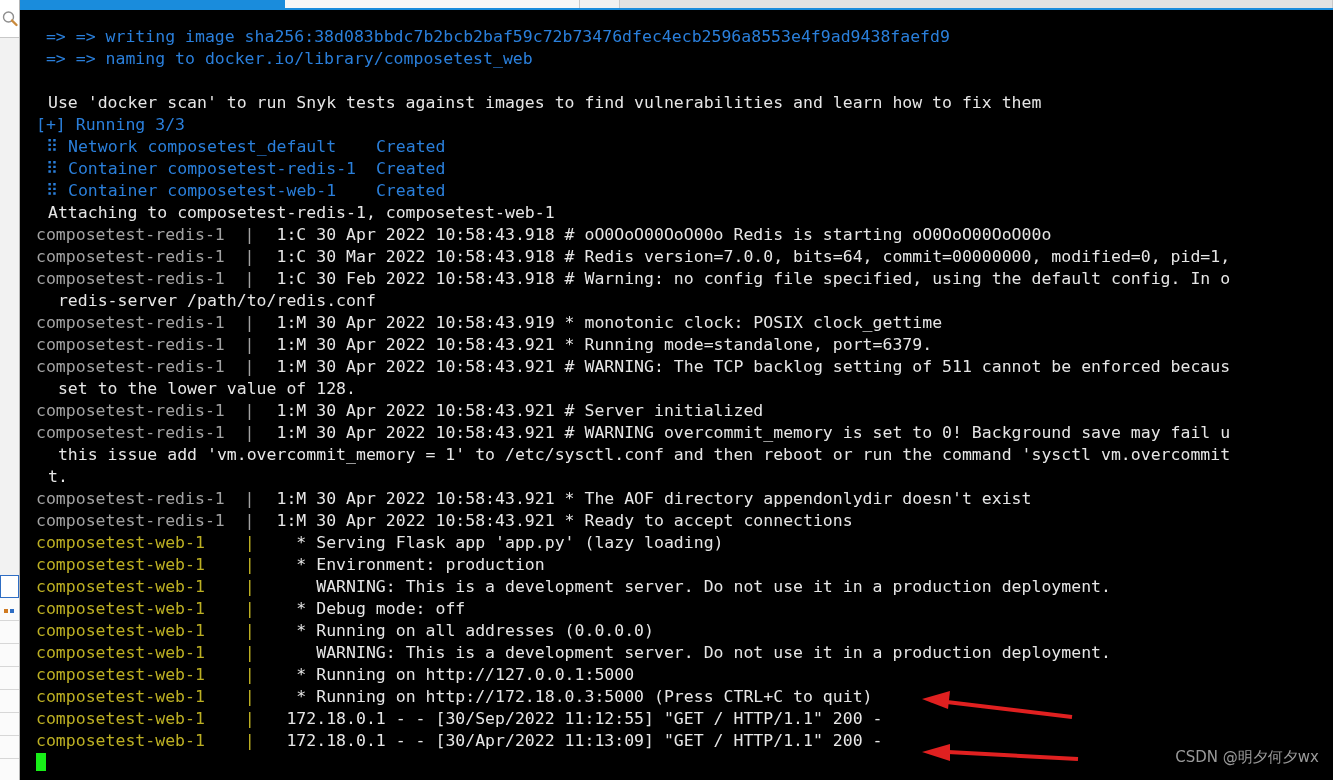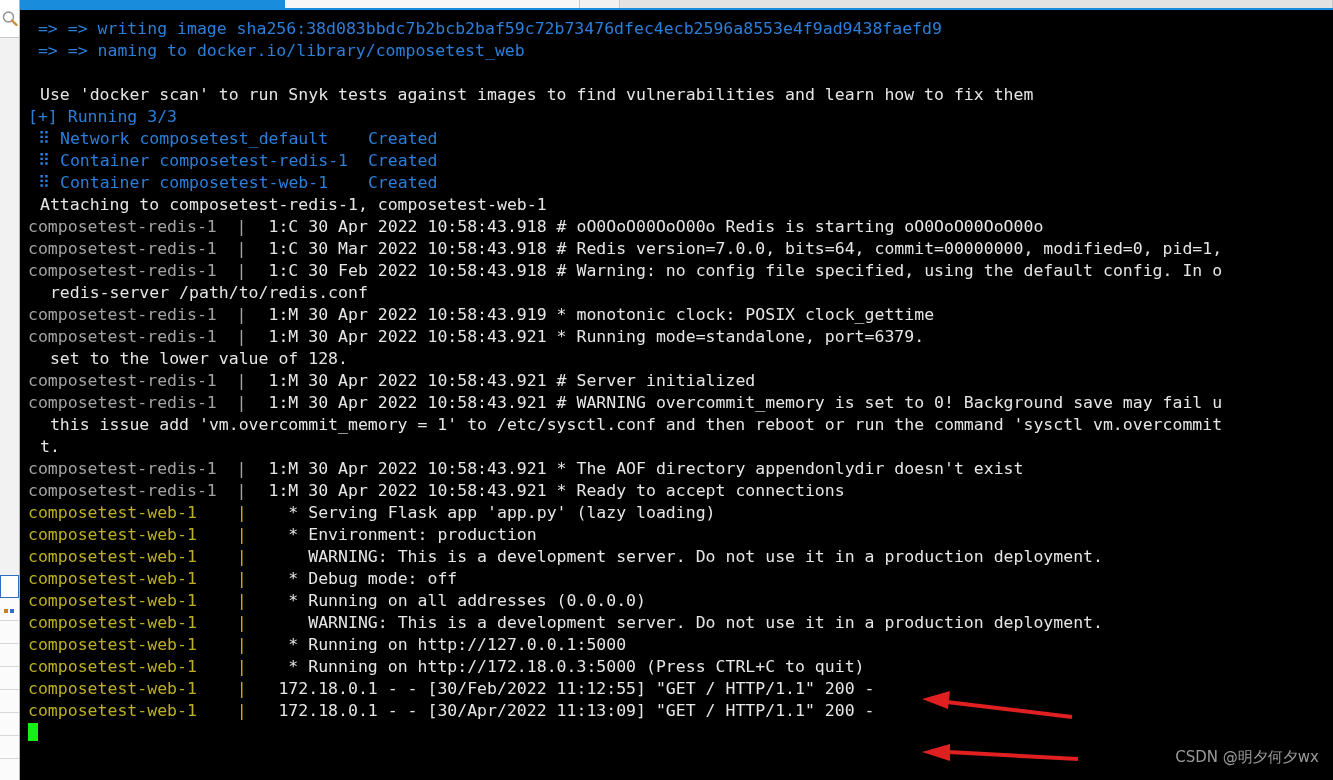--- a/index.html
+++ b/index.html
@@ -95,21 +95,21 @@
   }
 
   
   .terminal {
     position: absolute;
     left: 20px; top: 10px;
     width: 1313px;
     height: 770px;
     background: #000000;
     overflow: hidden;
-    padding: 4px;
+    padding: 12px;
     box-sizing: border-box;
   }
   .term-inner {
     padding: 4px 0 0 4px;
   }
   .line {
     height: 22px;
     line-height: 22px;
     font-size: 16.5px;
     font-family: "DejaVu Sans Mono", "Liberation Mono", monospace;
@@ -196,36 +196,37 @@
         <div class="line"><span class="c-blue"> ⠿ Network composetest_default    Created</span></div>
         <div class="line"><span class="c-blue"> ⠿ Container composetest-redis-1  Created</span></div>
         <div class="line"><span class="c-blue"> ⠿ Container composetest-web-1    Created</span></div>
         <div class="line"><span class="c-white">Attaching to composetest-redis-1, composetest-web-1</span></div>
         <div class="line"><span class="c-teal">composetest-redis-1</span><span class="c-teal">  | </span><span class="c-white">1:C 30 Apr 2022 10:58:43.918 # oO0OoO00OoO00o Redis is starting oO0OoO00OoO00o</span></div>
         <div class="line"><span class="c-teal">composetest-redis-1</span><span class="c-teal">  | </span><span class="c-white">1:C 30 Mar 2022 10:58:43.918 # Redis version=7.0.0, bits=64, commit=00000000, modified=0, pid=1,</span></div>
         <div class="line"><span class="c-teal">composetest-redis-1</span><span class="c-teal">  | </span><span class="c-white">1:C 30 Feb 2022 10:58:43.918 # Warning: no config file specified, using the default config. In o</span></div>
         <div class="line"><span class="c-white"> redis-server /path/to/redis.conf</span></div>
         <div class="line"><span class="c-teal">composetest-redis-1</span><span class="c-teal">  | </span><span class="c-white">1:M 30 Apr 2022 10:58:43.919 * monotonic clock: POSIX clock_gettime</span></div>
         <div class="line"><span class="c-teal">composetest-redis-1</span><span class="c-teal">  | </span><span class="c-white">1:M 30 Apr 2022 10:58:43.921 * Running mode=standalone, port=6379.</span></div>
+        <div class="line"><span class="c-teal">composetest-redis-1</span><span class="c-teal">  | </span><span class="c-white">1:M 30 Apr 2022 10:58:43.921 # WARNING: The TCP backlog setting of 511 cannot be enforced becaus</span></div>
         <div class="line"><span class="c-white"> set to the lower value of 128.</span></div>
         <div class="line"><span class="c-teal">composetest-redis-1</span><span class="c-teal">  | </span><span class="c-white">1:M 30 Apr 2022 10:58:43.921 # Server initialized</span></div>
         <div class="line"><span class="c-teal">composetest-redis-1</span><span class="c-teal">  | </span><span class="c-white">1:M 30 Apr 2022 10:58:43.921 # WARNING overcommit_memory is set to 0! Background save may fail u</span></div>
         <div class="line"><span class="c-white"> this issue add 'vm.overcommit_memory = 1' to /etc/sysctl.conf and then reboot or run the command 'sysctl vm.overcommit</span></div>
         <div class="line"><span class="c-white">t.</span></div>
         <div class="line"><span class="c-teal">composetest-redis-1</span><span class="c-teal">  | </span><span class="c-white">1:M 30 Apr 2022 10:58:43.921 * The AOF directory appendonlydir doesn't exist</span></div>
         <div class="line"><span class="c-teal">composetest-redis-1</span><span class="c-teal">  | </span><span class="c-white">1:M 30 Apr 2022 10:58:43.921 * Ready to accept connections</span></div>
         <div class="line"><span class="c-yellow">composetest-web-1</span><span class="c-yellow">    |  </span><span class="c-white"> * Serving Flask app 'app.py' (lazy loading)</span></div>
         <div class="line"><span class="c-yellow">composetest-web-1</span><span class="c-yellow">    |  </span><span class="c-white"> * Environment: production</span></div>
         <div class="line"><span class="c-yellow">composetest-web-1</span><span class="c-yellow">    |  </span><span class="c-white">   WARNING: This is a development server. Do not use it in a production deployment.</span></div>
         <div class="line"><span class="c-yellow">composetest-web-1</span><span class="c-yellow">    |  </span><span class="c-white"> * Debug mode: off</span></div>
         <div class="line"><span class="c-yellow">composetest-web-1</span><span class="c-yellow">    |  </span><span class="c-white"> * Running on all addresses (0.0.0.0)</span></div>
         <div class="line"><span class="c-yellow">composetest-web-1</span><span class="c-yellow">    |  </span><span class="c-white">   WARNING: This is a development server. Do not use it in a production deployment.</span></div>
         <div class="line"><span class="c-yellow">composetest-web-1</span><span class="c-yellow">    |  </span><span class="c-white"> * Running on http://127.0.0.1:5000</span></div>
         <div class="line"><span class="c-yellow">composetest-web-1</span><span class="c-yellow">    |  </span><span class="c-white"> * Running on http://172.18.0.3:5000 (Press CTRL+C to quit)</span></div>
-        <div class="line"><span class="c-yellow">composetest-web-1</span><span class="c-yellow">    | </span><span class="c-white"> 172.18.0.1 - - [30/Feb/2022 11:12:55] "GET / HTTP/1.1" 200 -</span></div>
+        <div class="line"><span class="c-yellow">composetest-web-1</span><span class="c-yellow">    | </span><span class="c-white"> 172.18.0.1 - - [30/Sep/2022 11:12:55] "GET / HTTP/1.1" 200 -</span></div>
         <div class="line"><span class="c-yellow">composetest-web-1</span><span class="c-yellow">    | </span><span class="c-white"> 172.18.0.1 - - [30/Apr/2022 11:13:09] "GET / HTTP/1.1" 200 -</span></div>
         <div class="line"><span class="cursor" style="background: rgb(24, 239, 24);"></span></div>
       </div>
   </div>
 
   <svg class="arrows" viewBox="0 0 1333 780">
     <g>
       <line x1="1072" y1="717" x2="930" y2="700" stroke="#e02020" stroke-width="4"></line>
       <polygon points="922,699 950,691 948,709" fill="#e02020"></polygon>
     </g>

